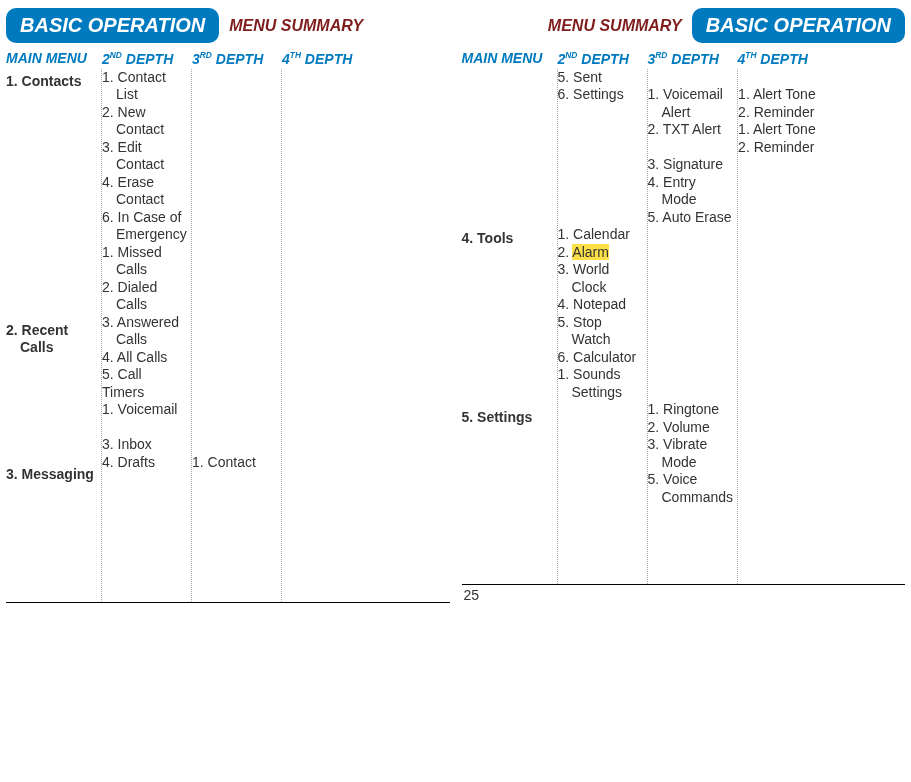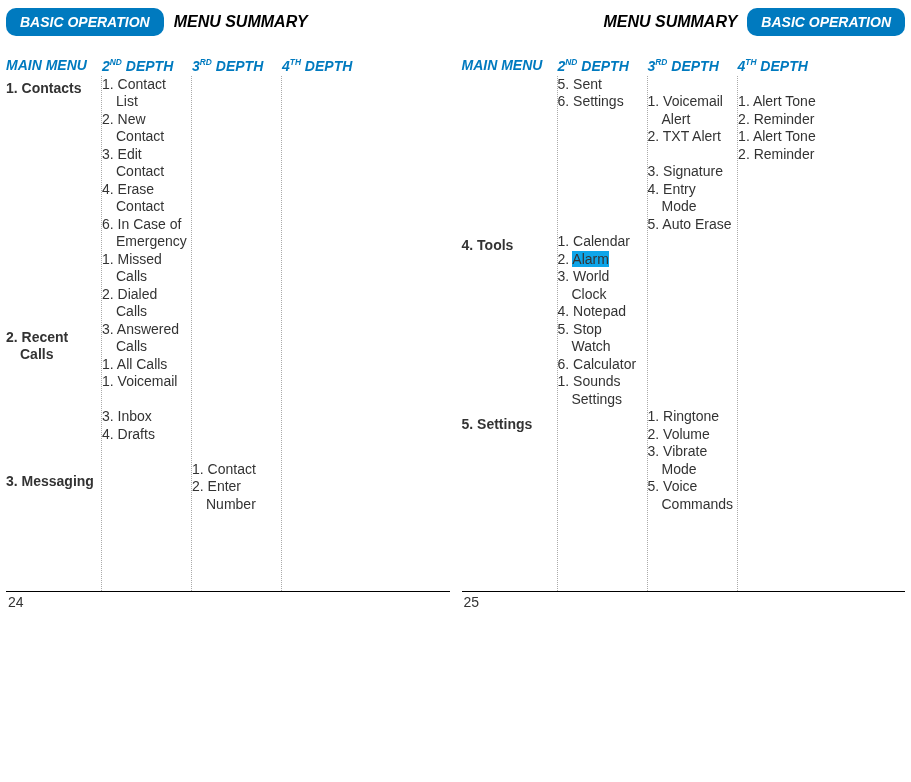--- a/index.html
+++ b/index.html
@@ -1,34 +1,34 @@
 <!DOCTYPE html>
 <html><head>
 <meta charset="utf-8">
 <style>
 html,body{margin:0;padding:0;font-family:"Segoe UI",Arial,sans-serif;font-size:14px;color:#333;background:#fff}
 .page{display:flex;width:911px;margin:0 auto}
 .half{flex:0 0 50%;box-sizing:border-box;padding:8px 6px 4px 6px;display:flex;flex-direction:column}
 .hdr-row{display:flex;align-items:center;gap:10px}
 .hdr-row.right{justify-content:flex-end}
-.pill{background:#007abf;color:#fff;font-weight:700;font-style:italic;border-radius:10px;padding:6px 14px;font-size:14px}
-.hdr-plain{color:#000000;font-weight:700;font-style:italic;font-size:16px}
-.colheads{display:flex;margin-top:21px;font-style:italic;font-weight:700;color:#007abf;font-size:14px}
+.pill{background:#007abf;color:#fff;font-weight:700;font-style:italic;border-radius:10px;padding:6px 14px;font-size:20px}
+.hdr-plain{color:#7f1d1d;font-weight:700;font-style:italic;font-size:16px}
+.colheads{display:flex;margin-top:7px;font-style:italic;font-weight:700;color:#007abf;font-size:14px}
 .colheads div{box-sizing:border-box}
 .w1{flex:0 0 96px}
 .w2{flex:0 0 90px}
 .w3{flex:0 0 90px}
 .w4{flex:0 0 90px}
 .body{display:flex;margin-top:2px;flex:1}
 .col{box-sizing:border-box;padding-right:4px;border-right:1px dotted #aaa;min-height:100%}
 .col:last-child{border-right:none}
 .main-entry{color:#007abf;font-weight:700;margin-top:4px}
 .item{line-height:1.25;color:#333}
 .item .sub{padding-left:14px;display:block}
-.hl{background:#0ea5e9}
+.hl{background:#fde047}
 sup{font-size:0.6em}
 .hr{border-top:1px solid #000;margin-top:auto}
 .pgnum{font-weight:400;font-size:14px;padding:2px 2px 0 2px}
 .left .pgnum{text-align:left}
 .right .pgnum{}
 </style>
 </head>
 <body>
 
 <div class="page">
@@ -76,21 +76,22 @@
         </div>
         <div class="col w2">
           <div class="item">1. Contact<span class="sub">List</span></div>
           <div class="item">2. New<span class="sub">Contact</span></div>
           <div class="item">3. Edit<span class="sub">Contact</span></div>
           <div class="item">4. Erase<span class="sub">Contact</span></div>
           <div class="item">6. In Case of<span class="sub">Emergency</span></div>
           <div class="item">1. Missed<span class="sub">Calls</span></div>
           <div class="item">2. Dialed<span class="sub">Calls</span></div>
           <div class="item">3. Answered<span class="sub">Calls</span></div>
-          <div class="item">1. All Calls</div>
+          <div class="item">4. All Calls</div>
+          <div class="item">5. Call Timers</div>
           <div class="item">1. Voicemail</div>
           <div class="item">&nbsp;</div>
           <div class="item">3. Inbox</div>
           <div class="item">4. Drafts</div>
         </div>
         <div class="col w3">
           <div class="item">&nbsp;</div>
           <div class="item">&nbsp;</div>
           <div class="item">&nbsp;</div>
           <div class="item">&nbsp;</div>
@@ -106,21 +107,20 @@
           <div class="item">&nbsp;</div>
           <div class="item">&nbsp;</div>
           <div class="item">&nbsp;</div>
           <div class="item">&nbsp;</div>
           <div class="item">&nbsp;</div>
           <div class="item">&nbsp;</div>
           <div class="item">&nbsp;</div>
           <div class="item">&nbsp;</div>
           <div class="item">&nbsp;</div>
           <div class="item">1. Contact</div>
-          <div class="item">2. Enter<span class="sub">Number</span></div>
           <div class="item">&nbsp;</div>
           <div class="item">&nbsp;</div>
           <div class="item">&nbsp;</div>
         </div>
         <div class="col w4">
           <div class="item">&nbsp;</div>
           <div class="item">&nbsp;</div>
           <div class="item">&nbsp;</div>
           <div class="item">&nbsp;</div>
           <div class="item">&nbsp;</div>
@@ -143,21 +143,20 @@
           <div class="item">&nbsp;</div>
           <div class="item">&nbsp;</div>
           <div class="item">&nbsp;</div>
           <div class="item">&nbsp;</div>
           <div class="item">&nbsp;</div>
           <div class="item">&nbsp;</div>
           <div class="item">&nbsp;</div>
         </div>
       </div>
     <div class="hr"></div>
-    <div class="pgnum">24</div>
   </div>
 
   <div class="half right">
     <div class="hdr-row right">
       <div class="hdr-plain">MENU SUMMARY</div>
       <div class="pill">BASIC OPERATION</div>
     </div>
     <div class="colheads">
       <div class="w1">MAIN MENU</div>
       <div class="w2"><span>2</span><sup>ND</sup><span> DEPTH</span></div>

